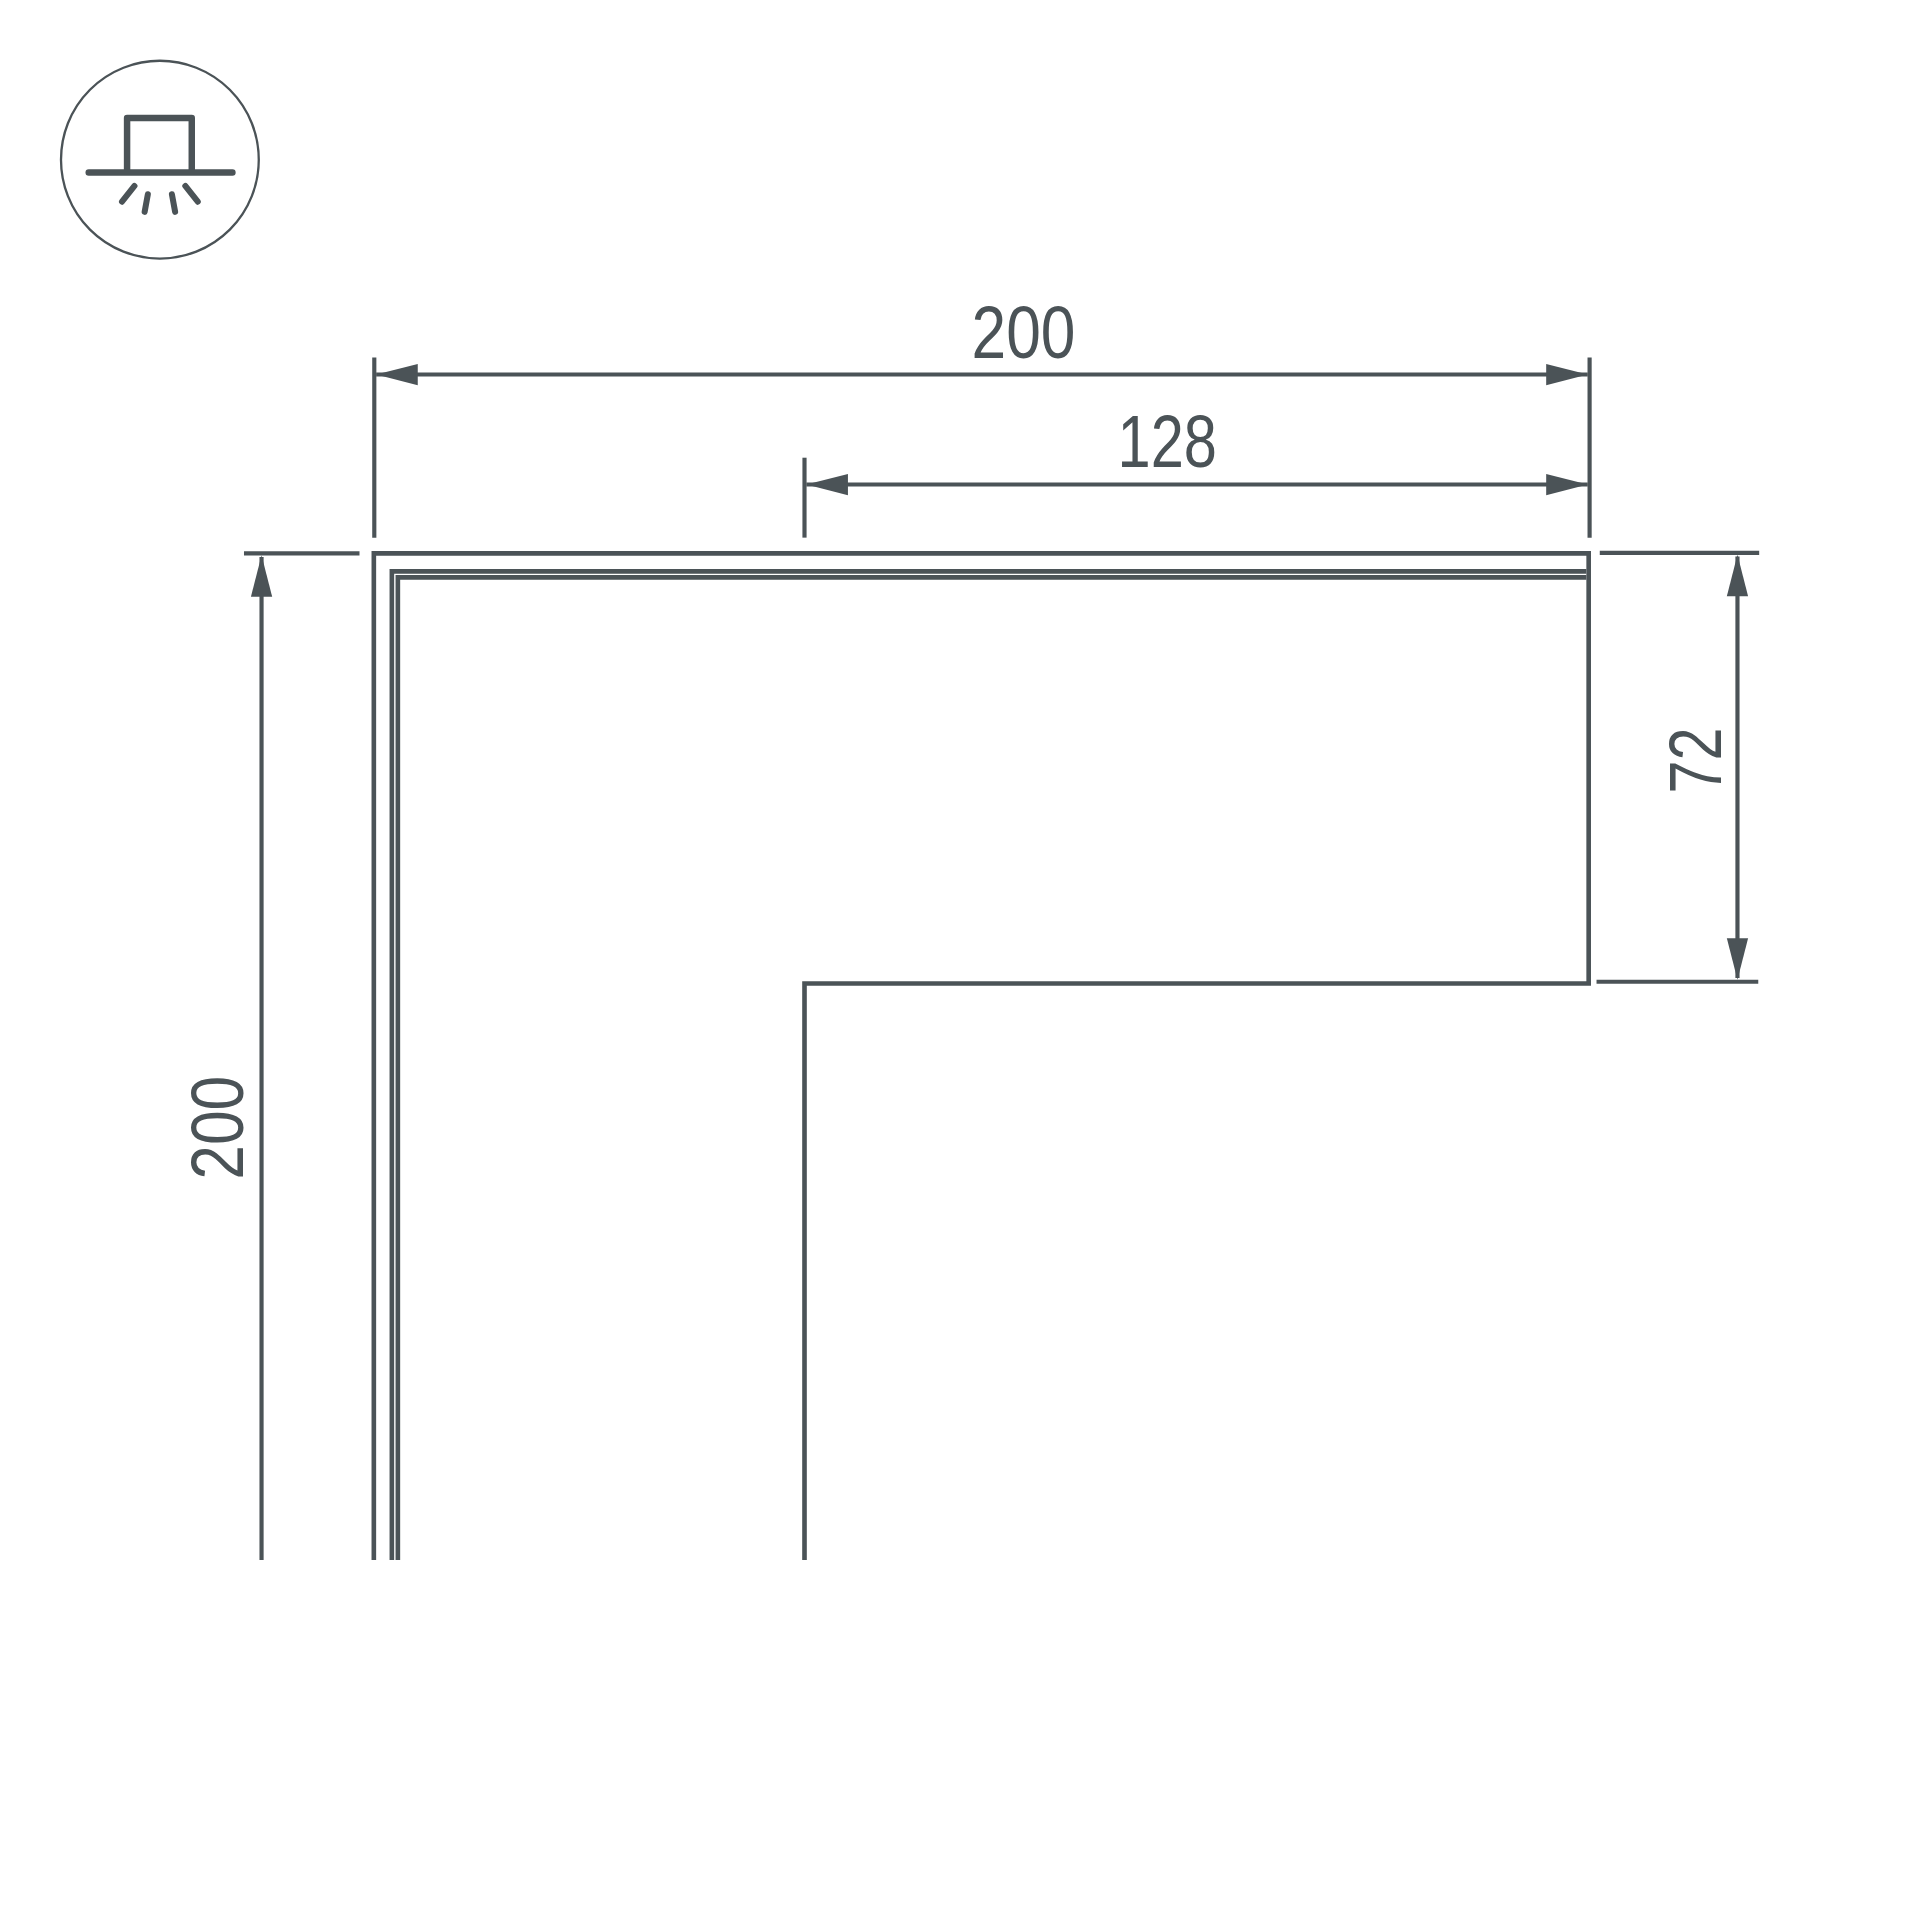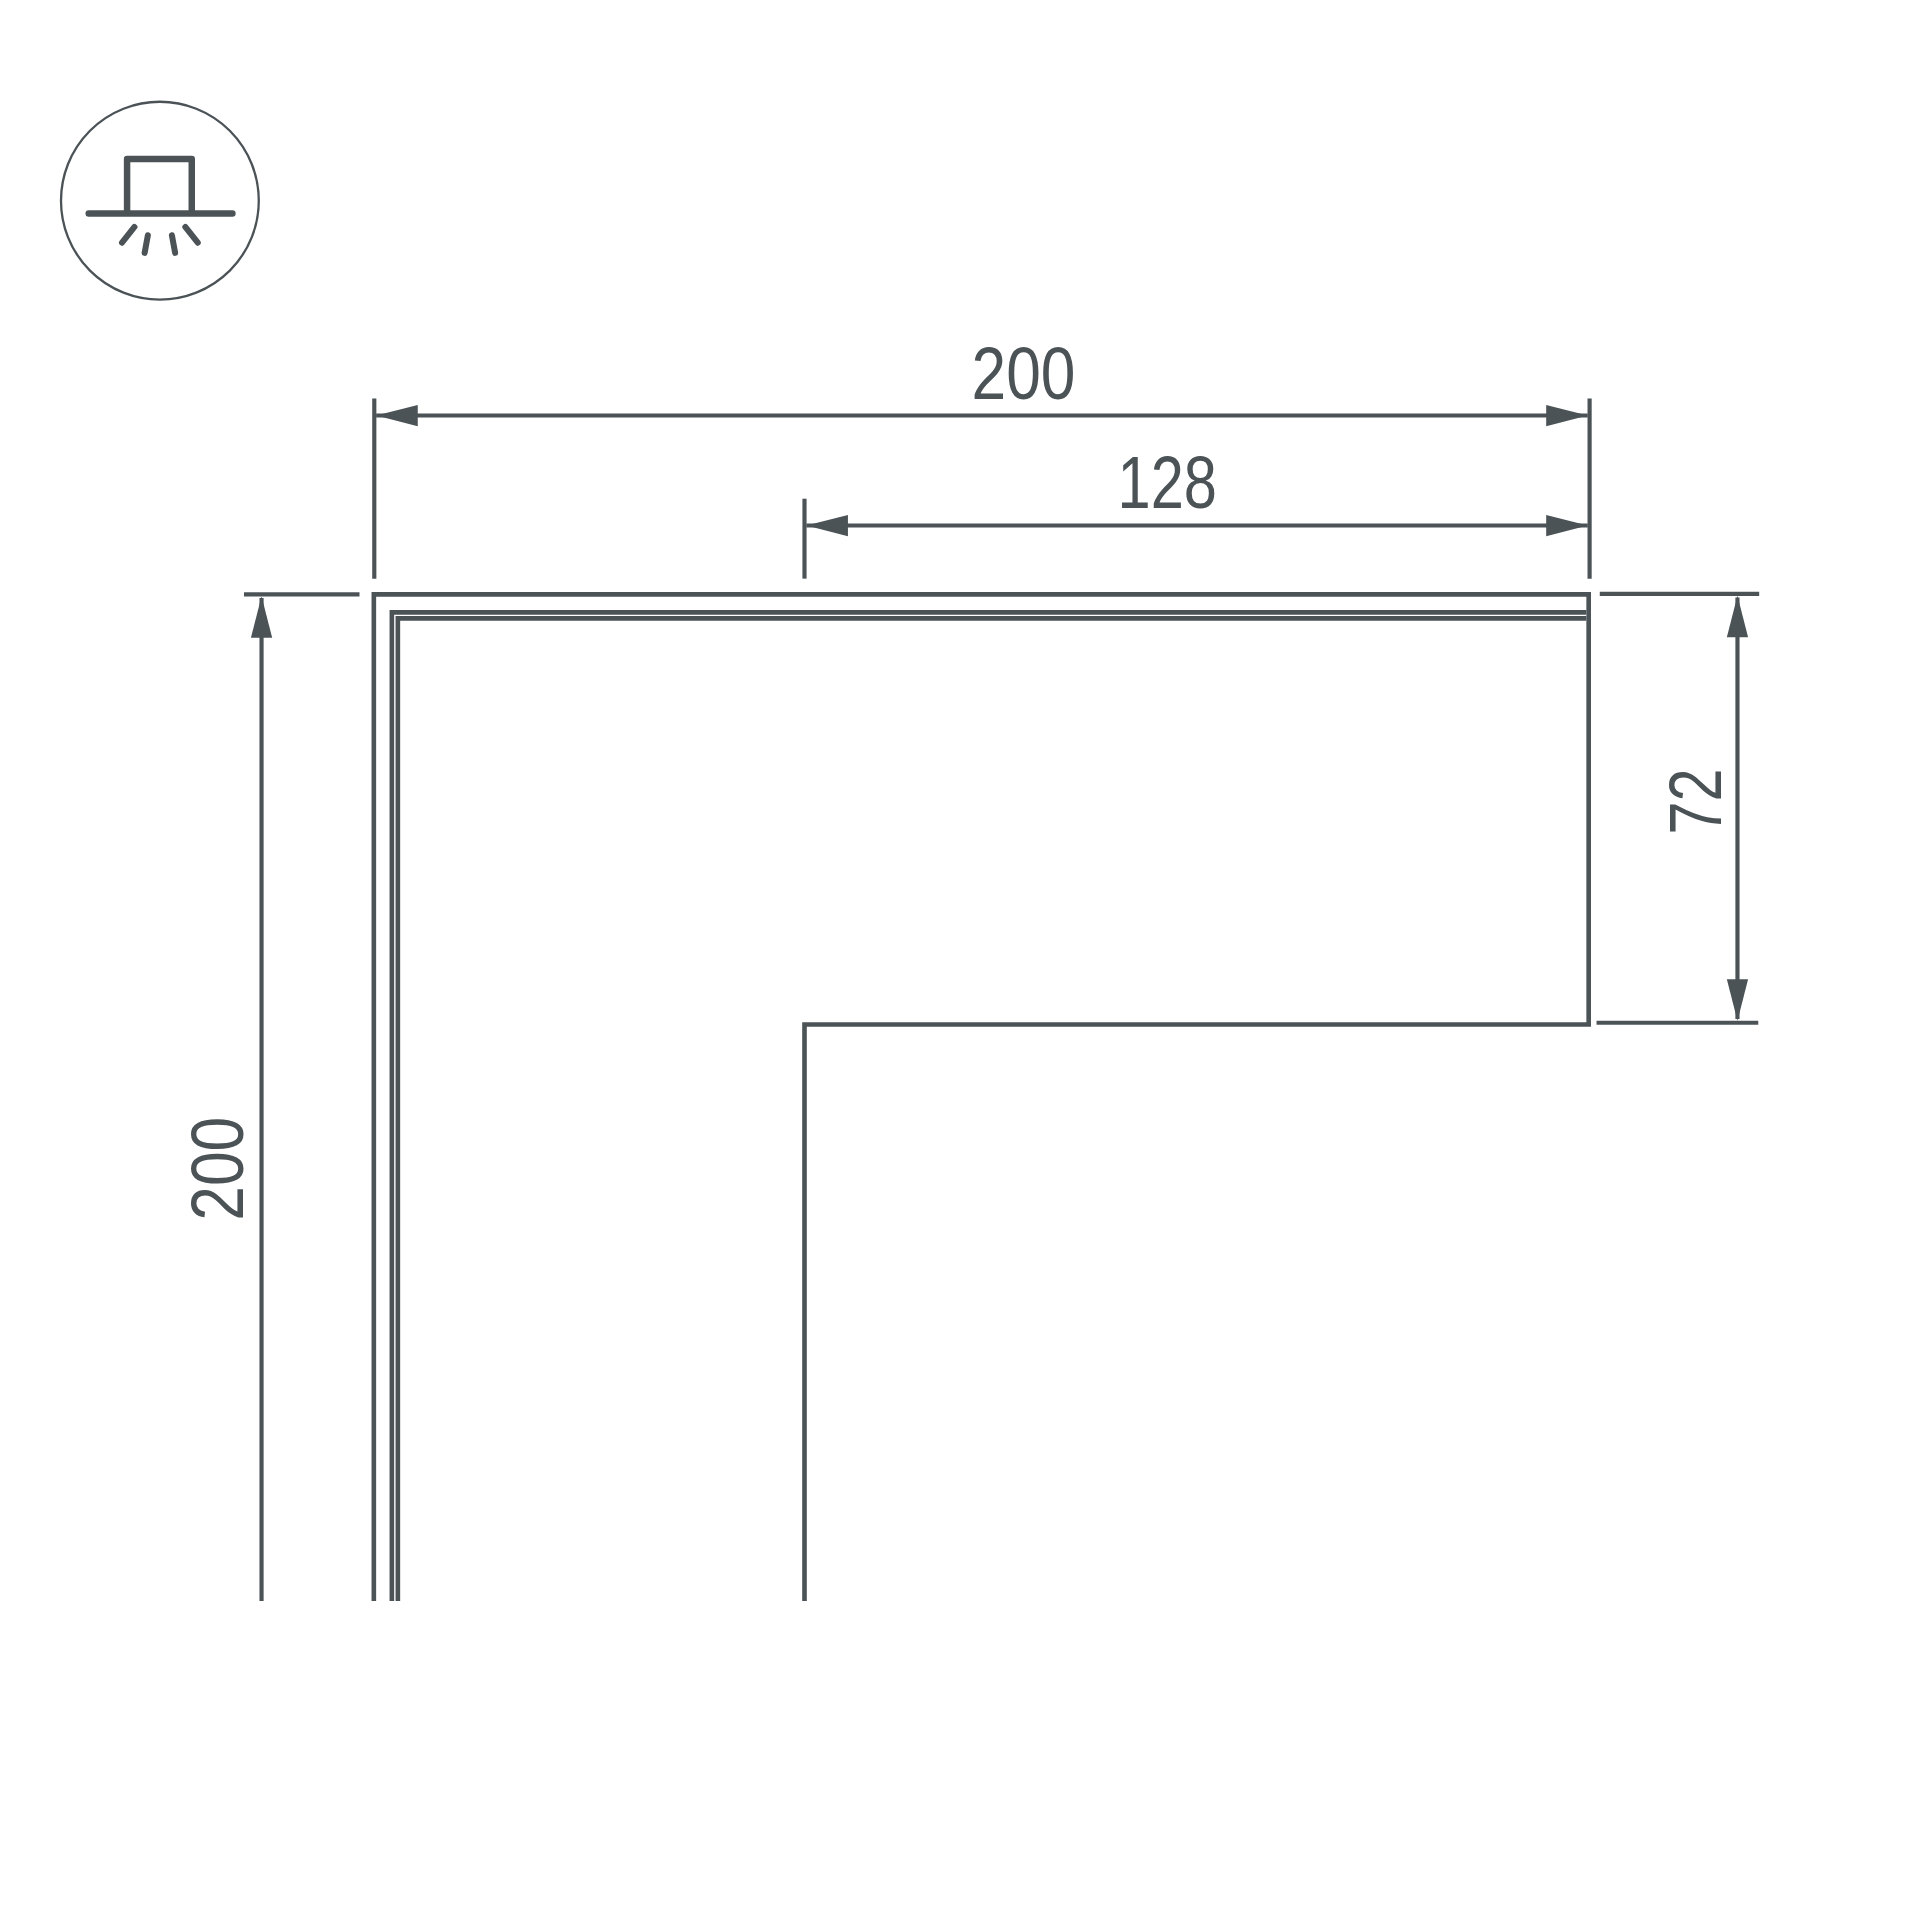--- a/index.html
+++ b/index.html
@@ -1,20 +1,20 @@
 <!DOCTYPE html>
 <html style="--line: #4B5357; --bg: #FFFFFF;font-size:7.4px"><head>
 <meta charset="utf-8">
 <style>
   :root{
     --line:#4B5357;
     --bg:#FFFFFF;
   }
   html,body{margin:0;padding:0;background:var(--bg);}
-  .canvas-wrap{width:1926px;height:1560px;background:var(--bg);margin-top:41px;}
+  .canvas-wrap{width:1926px;height:1560px;background:var(--bg);}
   svg{display:block;}
 
   
   .profile path{fill:none;stroke:var(--line);stroke-width:10;}
 
   
   .icon .ring{fill:none;stroke:var(--line);stroke-width:5;}
   .icon .thick{fill:none;stroke:var(--line);stroke-width:14;stroke-linecap:round;stroke-linejoin:round;}
   .icon .ray{stroke:var(--line);stroke-width:13;stroke-linecap:round;}
 

